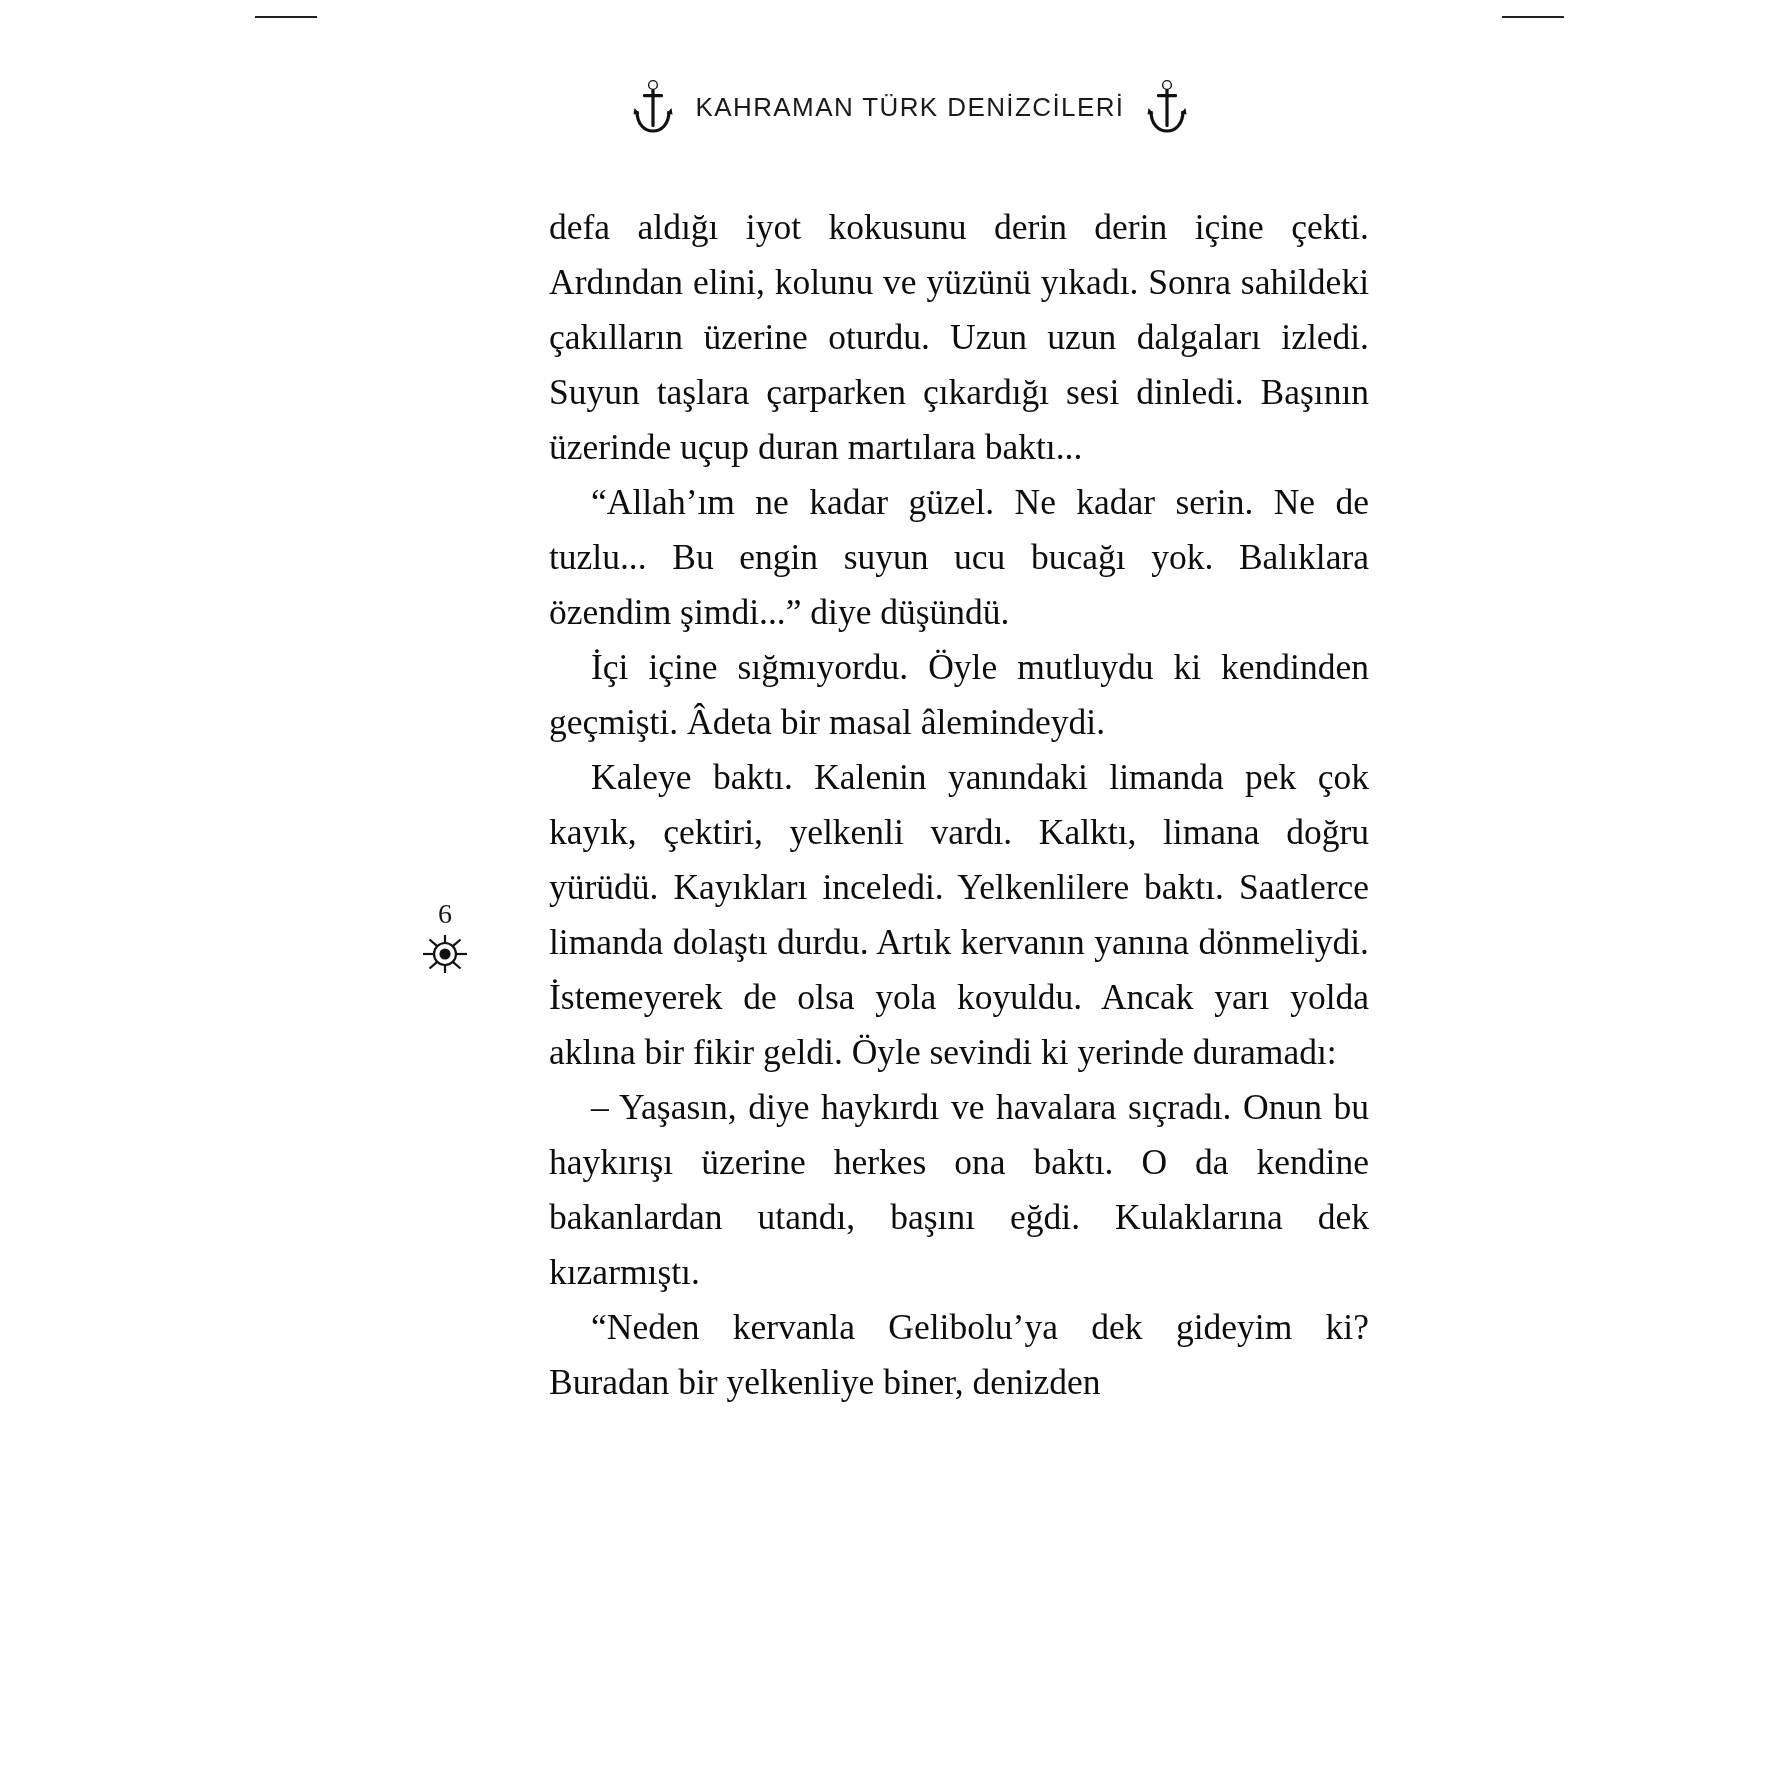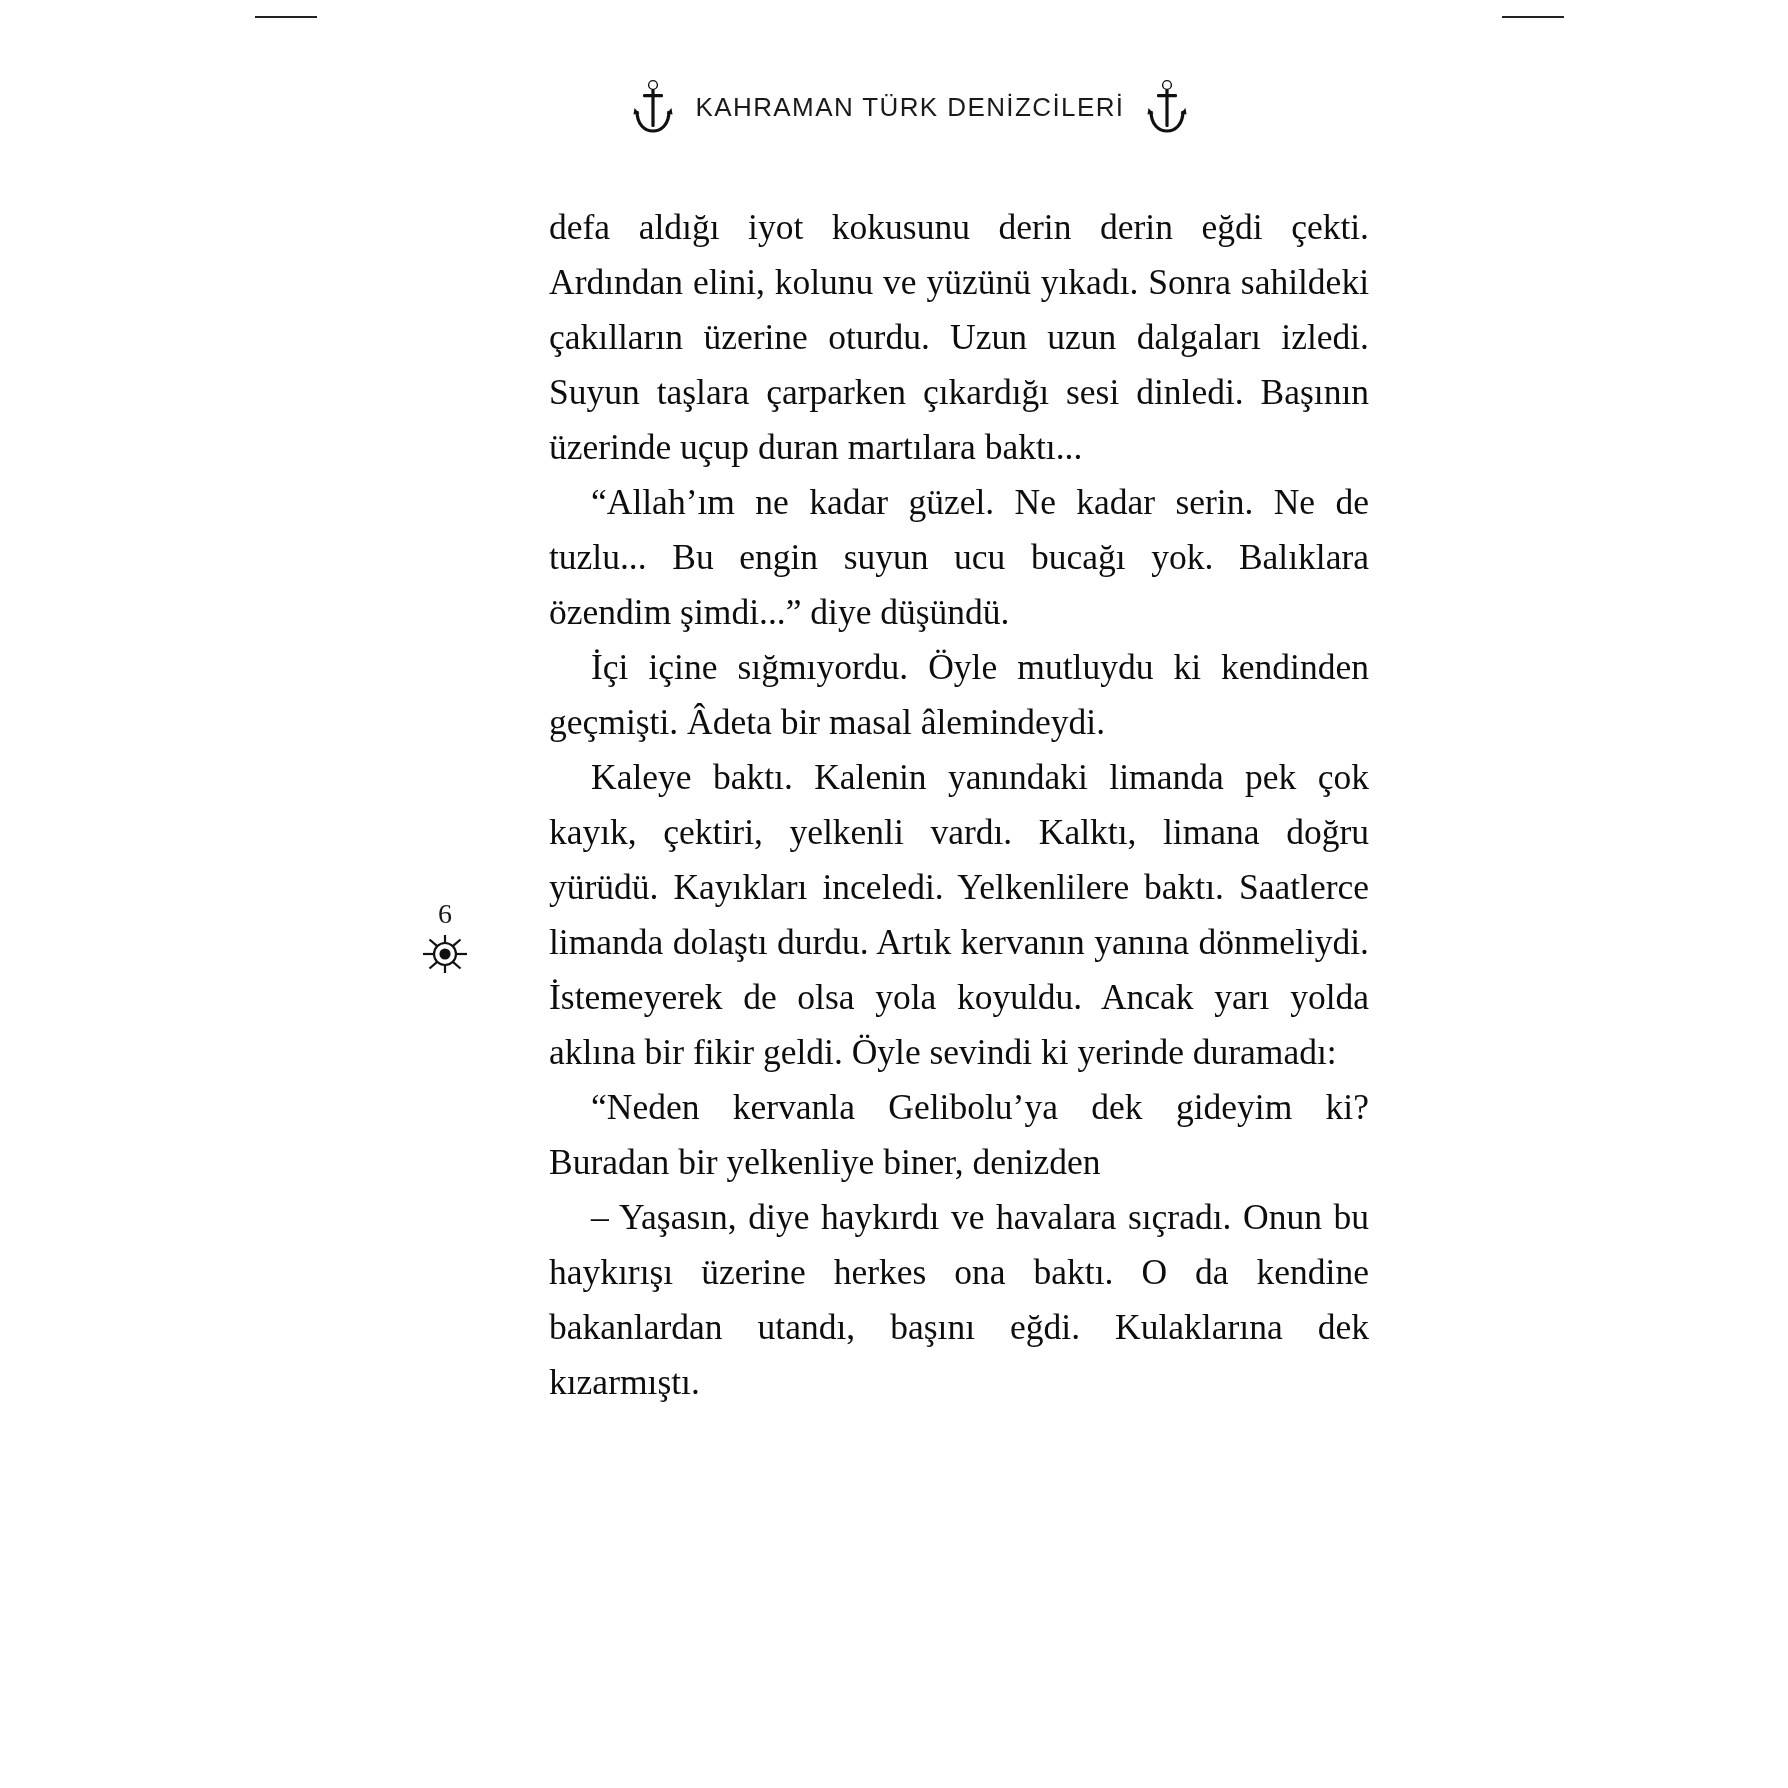--- a/index.html
+++ b/index.html
@@ -144,21 +144,21 @@
           <path d="M23.2 16.2 L15.5 9.5"></path>
           <path d="M38.8 16.2 L46.5 9.5"></path>
           <path d="M23.2 31.8 L15.5 38.5"></path>
           <path d="M38.8 31.8 L46.5 38.5"></path>
         </g>
       </svg>
     </div>
   </div>
 
   <div class="textblock">
-    <p>defa aldığı iyot kokusunu derin derin eğdi çekti. Ardından elini, kolunu ve yüzünü yıkadı. Sonra sahildeki çakılların üzerine oturdu. Uzun uzun dalgaları izledi. Suyun taşlara çarparken çıkardığı sesi dinledi. Başının üzerinde uçup duran martılara baktı...</p>
+    <p>defa aldığı iyot kokusunu derin derin içine çekti. Ardından elini, kolunu ve yüzünü yıkadı. Sonra sahildeki çakılların üzerine oturdu. Uzun uzun dalgaları izledi. Suyun taşlara çarparken çıkardığı sesi dinledi. Başının üzerinde uçup duran martılara baktı...</p>
     <p class="indent">“Allah’ım ne kadar güzel. Ne kadar serin. Ne de tuzlu... Bu engin suyun ucu bucağı yok. Balıklara özendim şimdi...” diye düşündü.</p>
     <p class="indent">İçi içine sığmıyordu. Öyle mutluydu ki kendinden geçmişti. Âdeta bir masal âlemindeydi.</p>
     <p class="indent">Kaleye baktı. Kalenin yanındaki limanda pek çok kayık, çektiri, yelkenli vardı. Kalktı, limana doğru yürüdü. Kayıkları inceledi. Yelkenlilere baktı. Saatlerce limanda dolaştı durdu. Artık kervanın yanına dönmeliydi. İstemeyerek de olsa yola koyuldu. Ancak yarı yolda aklına bir fikir geldi. Öyle sevindi ki yerinde duramadı:</p>
+    <p class="indent">– Yaşasın, diye haykırdı ve havalara sıçradı. Onun bu haykırışı üzerine herkes ona baktı. O da kendine bakanlardan utandı, başını eğdi. Kulaklarına dek kızarmıştı.</p>
     <p class="indent last-line-left">“Neden kervanla Gelibolu’ya dek gideyim ki? Buradan bir yelkenliye biner, denizden</p>
-    <p class="indent">– Yaşasın, diye haykırdı ve havalara sıçradı. Onun bu haykırışı üzerine herkes ona baktı. O da kendine bakanlardan utandı, başını eğdi. Kulaklarına dek kızarmıştı.</p>
   </div>
 
 </div>
 
 </body></html>

